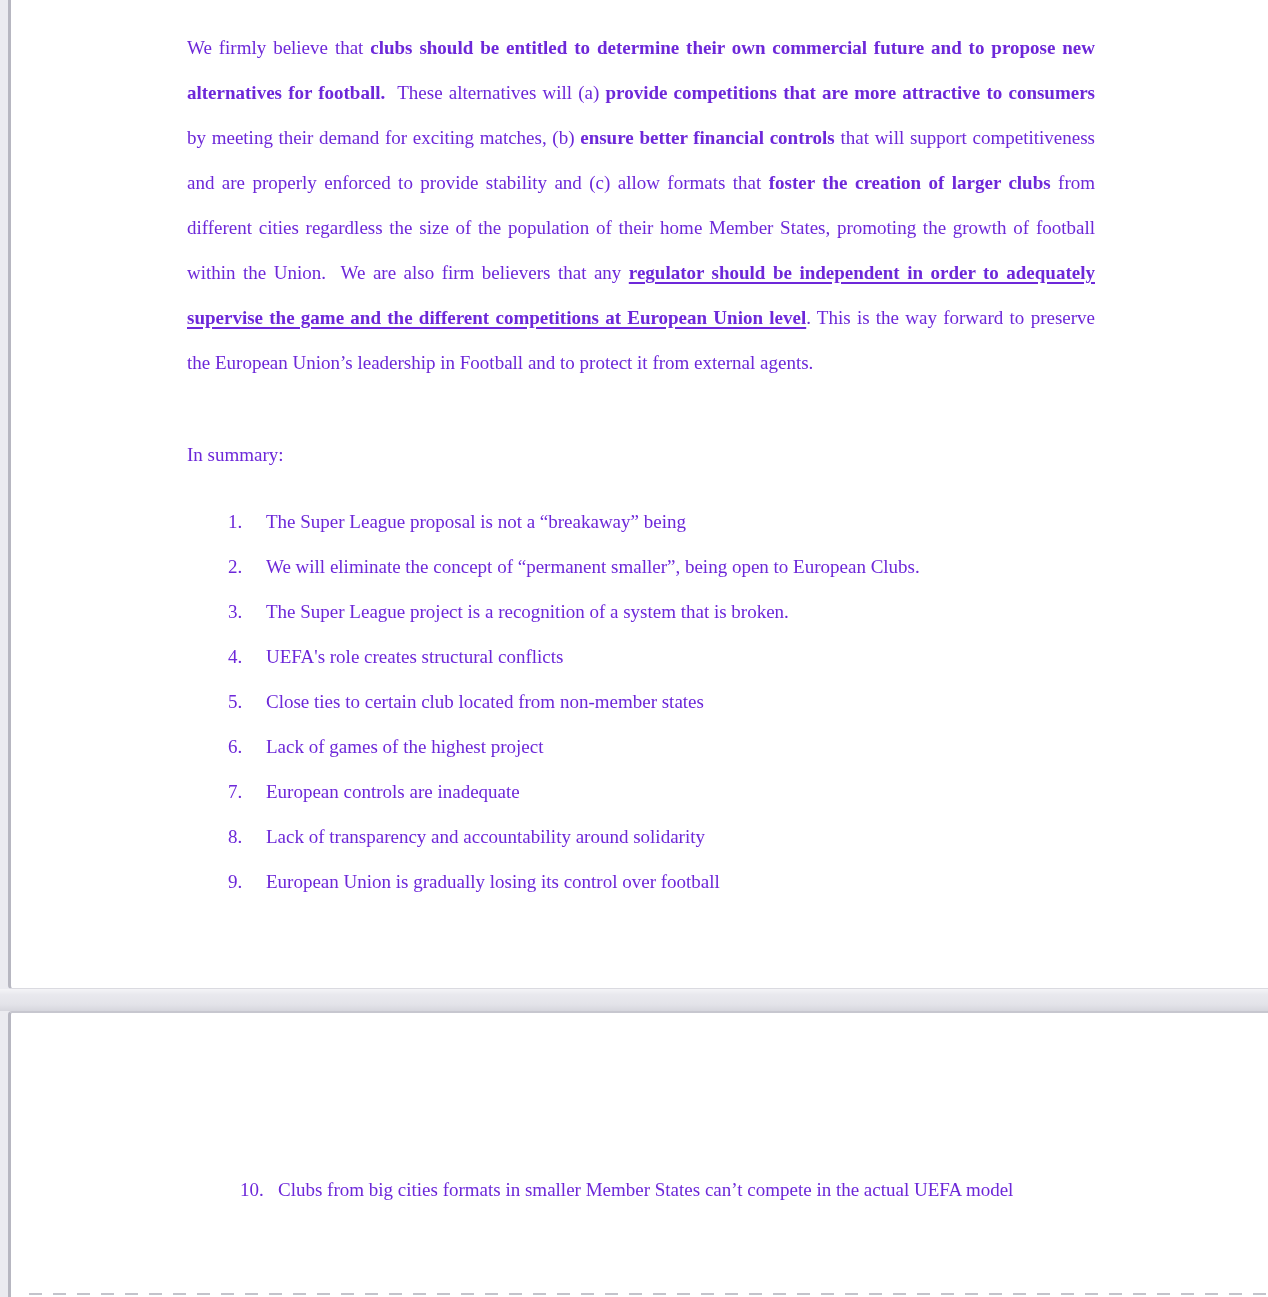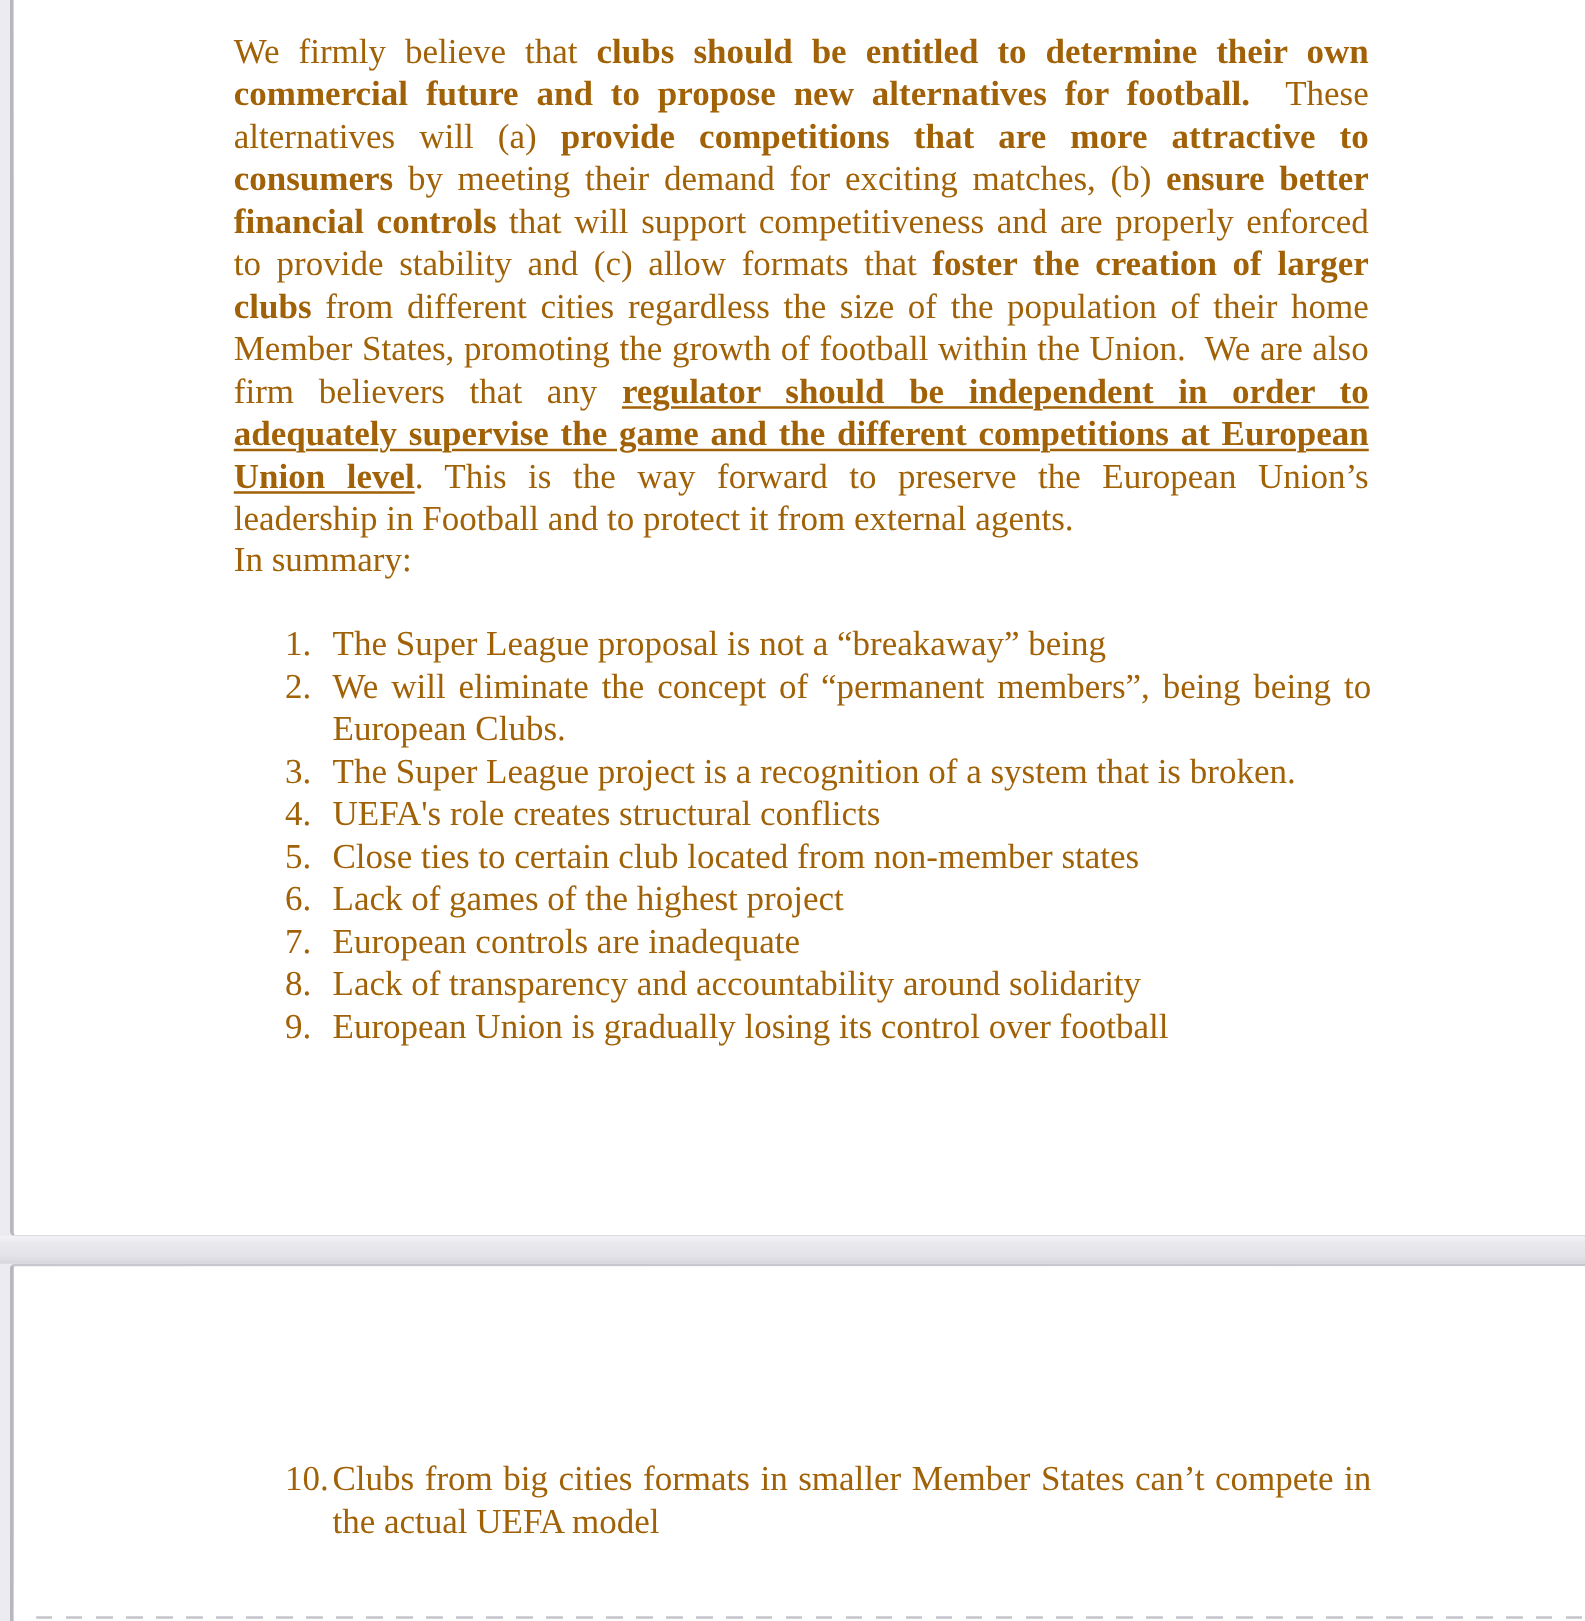--- a/index.html
+++ b/index.html
@@ -24,21 +24,21 @@
     position:absolute; top:989px; left:0; width:1268px; height:22px;
     background:linear-gradient(180deg,#f4f4f7 0%,#e9e9ee 25%,#e3e3e9 70%,#d6d6dd 92%,#cccd3 100%);
     background:linear-gradient(180deg,#f4f4f7 0%,#e9e9ee 25%,#e3e3e9 70%,#d6d6dd 100%);
   }
   .page-2 {
     top:1011px; height:286px;
     border-top:2px solid #c7c7cf;
     border-radius:4px 0 0 0;
   }
 
-  .doc-text { font-size:28px; line-height:34px; color:#a16207; }
+  .doc-text { font-size:19px; line-height:45px; color:#6d28d9; }
 
   .intro-paragraph {
     position:absolute; left:176px; top:25px; width:908px;
     text-align:justify;
   }
   .intro-paragraph b { font-weight:700; }
   .u-run {
     text-decoration:underline;
     text-decoration-thickness:2px;
     text-underline-offset:3px;
@@ -48,21 +48,21 @@
 
   .summary-list {
     position:absolute; left:217px; top:499px;
     list-style:none;
   }
   .list-item { display:flex; min-height:34px; }
   .list-item .num { flex:0 0 38px; width:38px; }
   .list-item .txt { width:831px; text-align:justify; }
 
   .item-10 { position:absolute; left:217px; top:154px; display:flex; }
-  .item-10 .num { flex:0 0 38px; width:38px; }
+  .item-10 .num { flex:0 0 38px; width:38px;margin-left:12px; }
   .item-10 .txt { width:831px; text-align:justify; }
 
   .bottom-dashed-line {
     position:absolute; left:18px; right:0; bottom:2px; height:2px;
     background:repeating-linear-gradient(90deg,#b9b9c2 0 13px, rgba(0,0,0,0) 13px 24px);
     opacity:.85;
   }
 </style>
 </head>
 <body>
@@ -75,21 +75,21 @@
 
     <div class="summary-heading doc-text">In summary:</div>
 
     <ol class="summary-list doc-text">
       <li class="list-item">
           <span class="num">1.</span>
           <span class="txt">The Super League proposal is not a “breakaway” being</span>
         </li>
       <li class="list-item">
           <span class="num">2.</span>
-          <span class="txt">We will eliminate the concept of “permanent members”, being being to European Clubs.</span>
+          <span class="txt">We will eliminate the concept of “permanent smaller”, being open to European Clubs.</span>
         </li>
       <li class="list-item">
           <span class="num">3.</span>
           <span class="txt">The Super League project is a recognition of a system that is broken.</span>
         </li>
       <li class="list-item">
           <span class="num">4.</span>
           <span class="txt">UEFA's role creates structural conflicts</span>
         </li>
       <li class="list-item">

